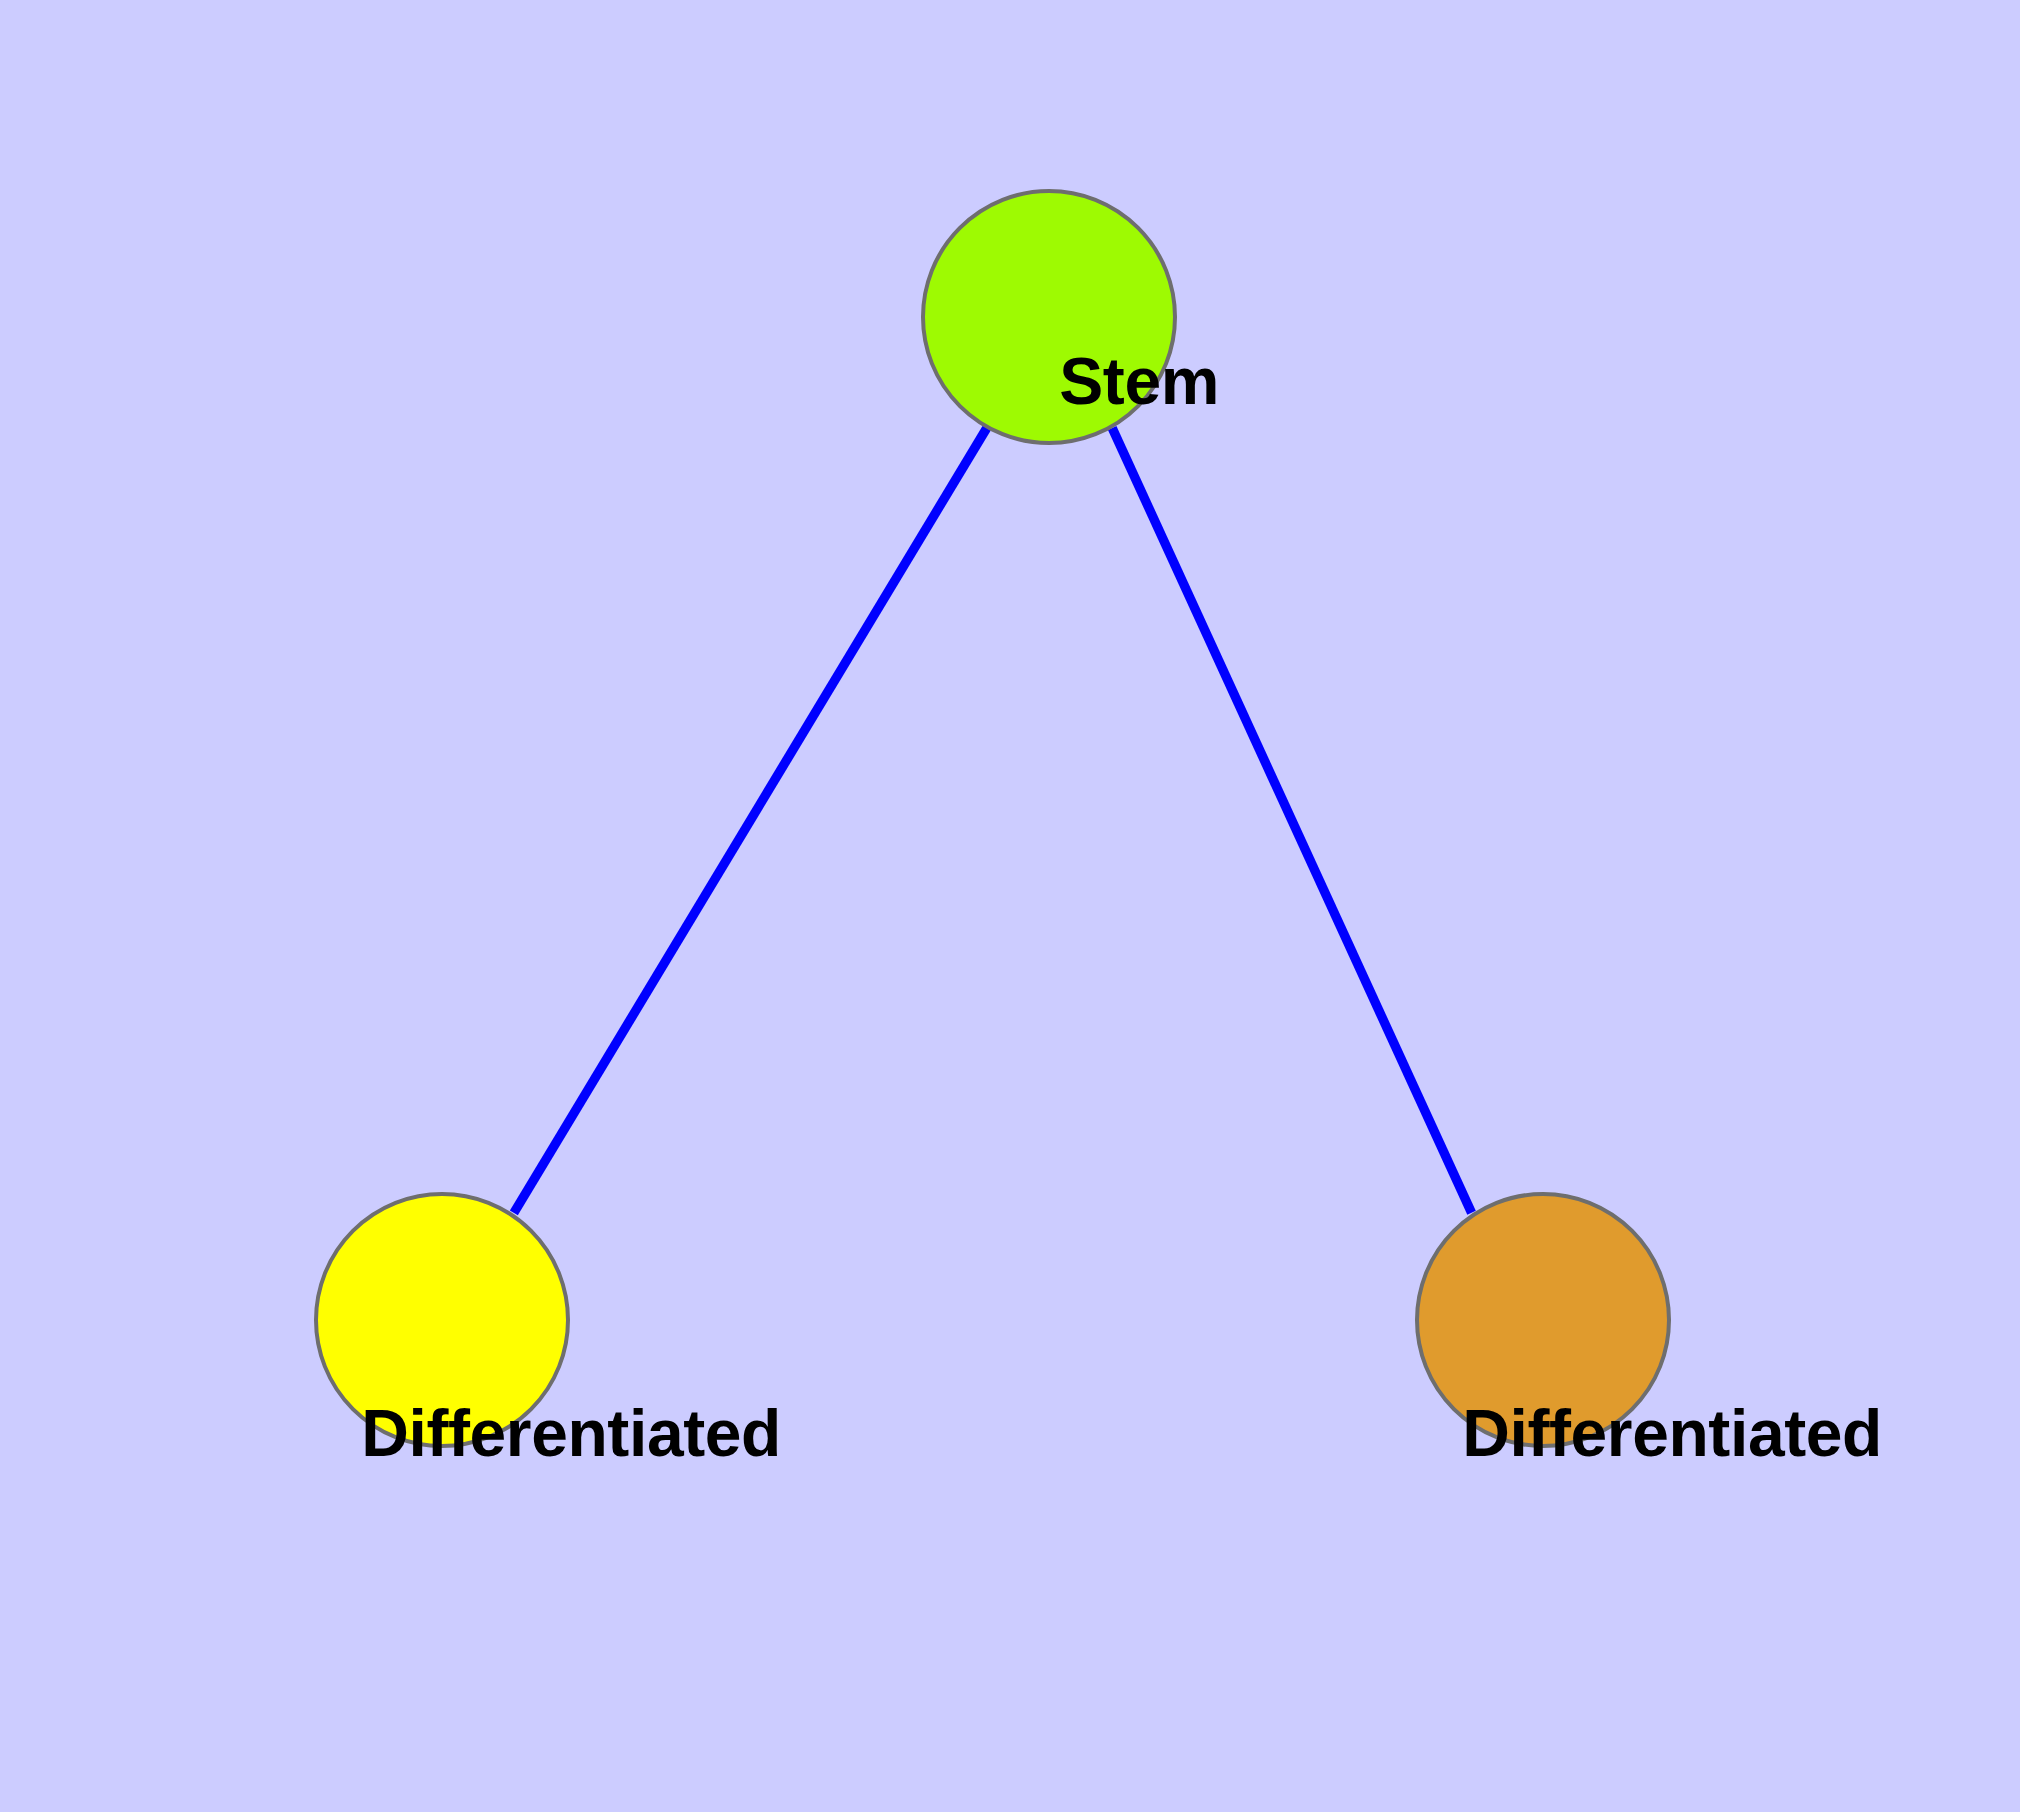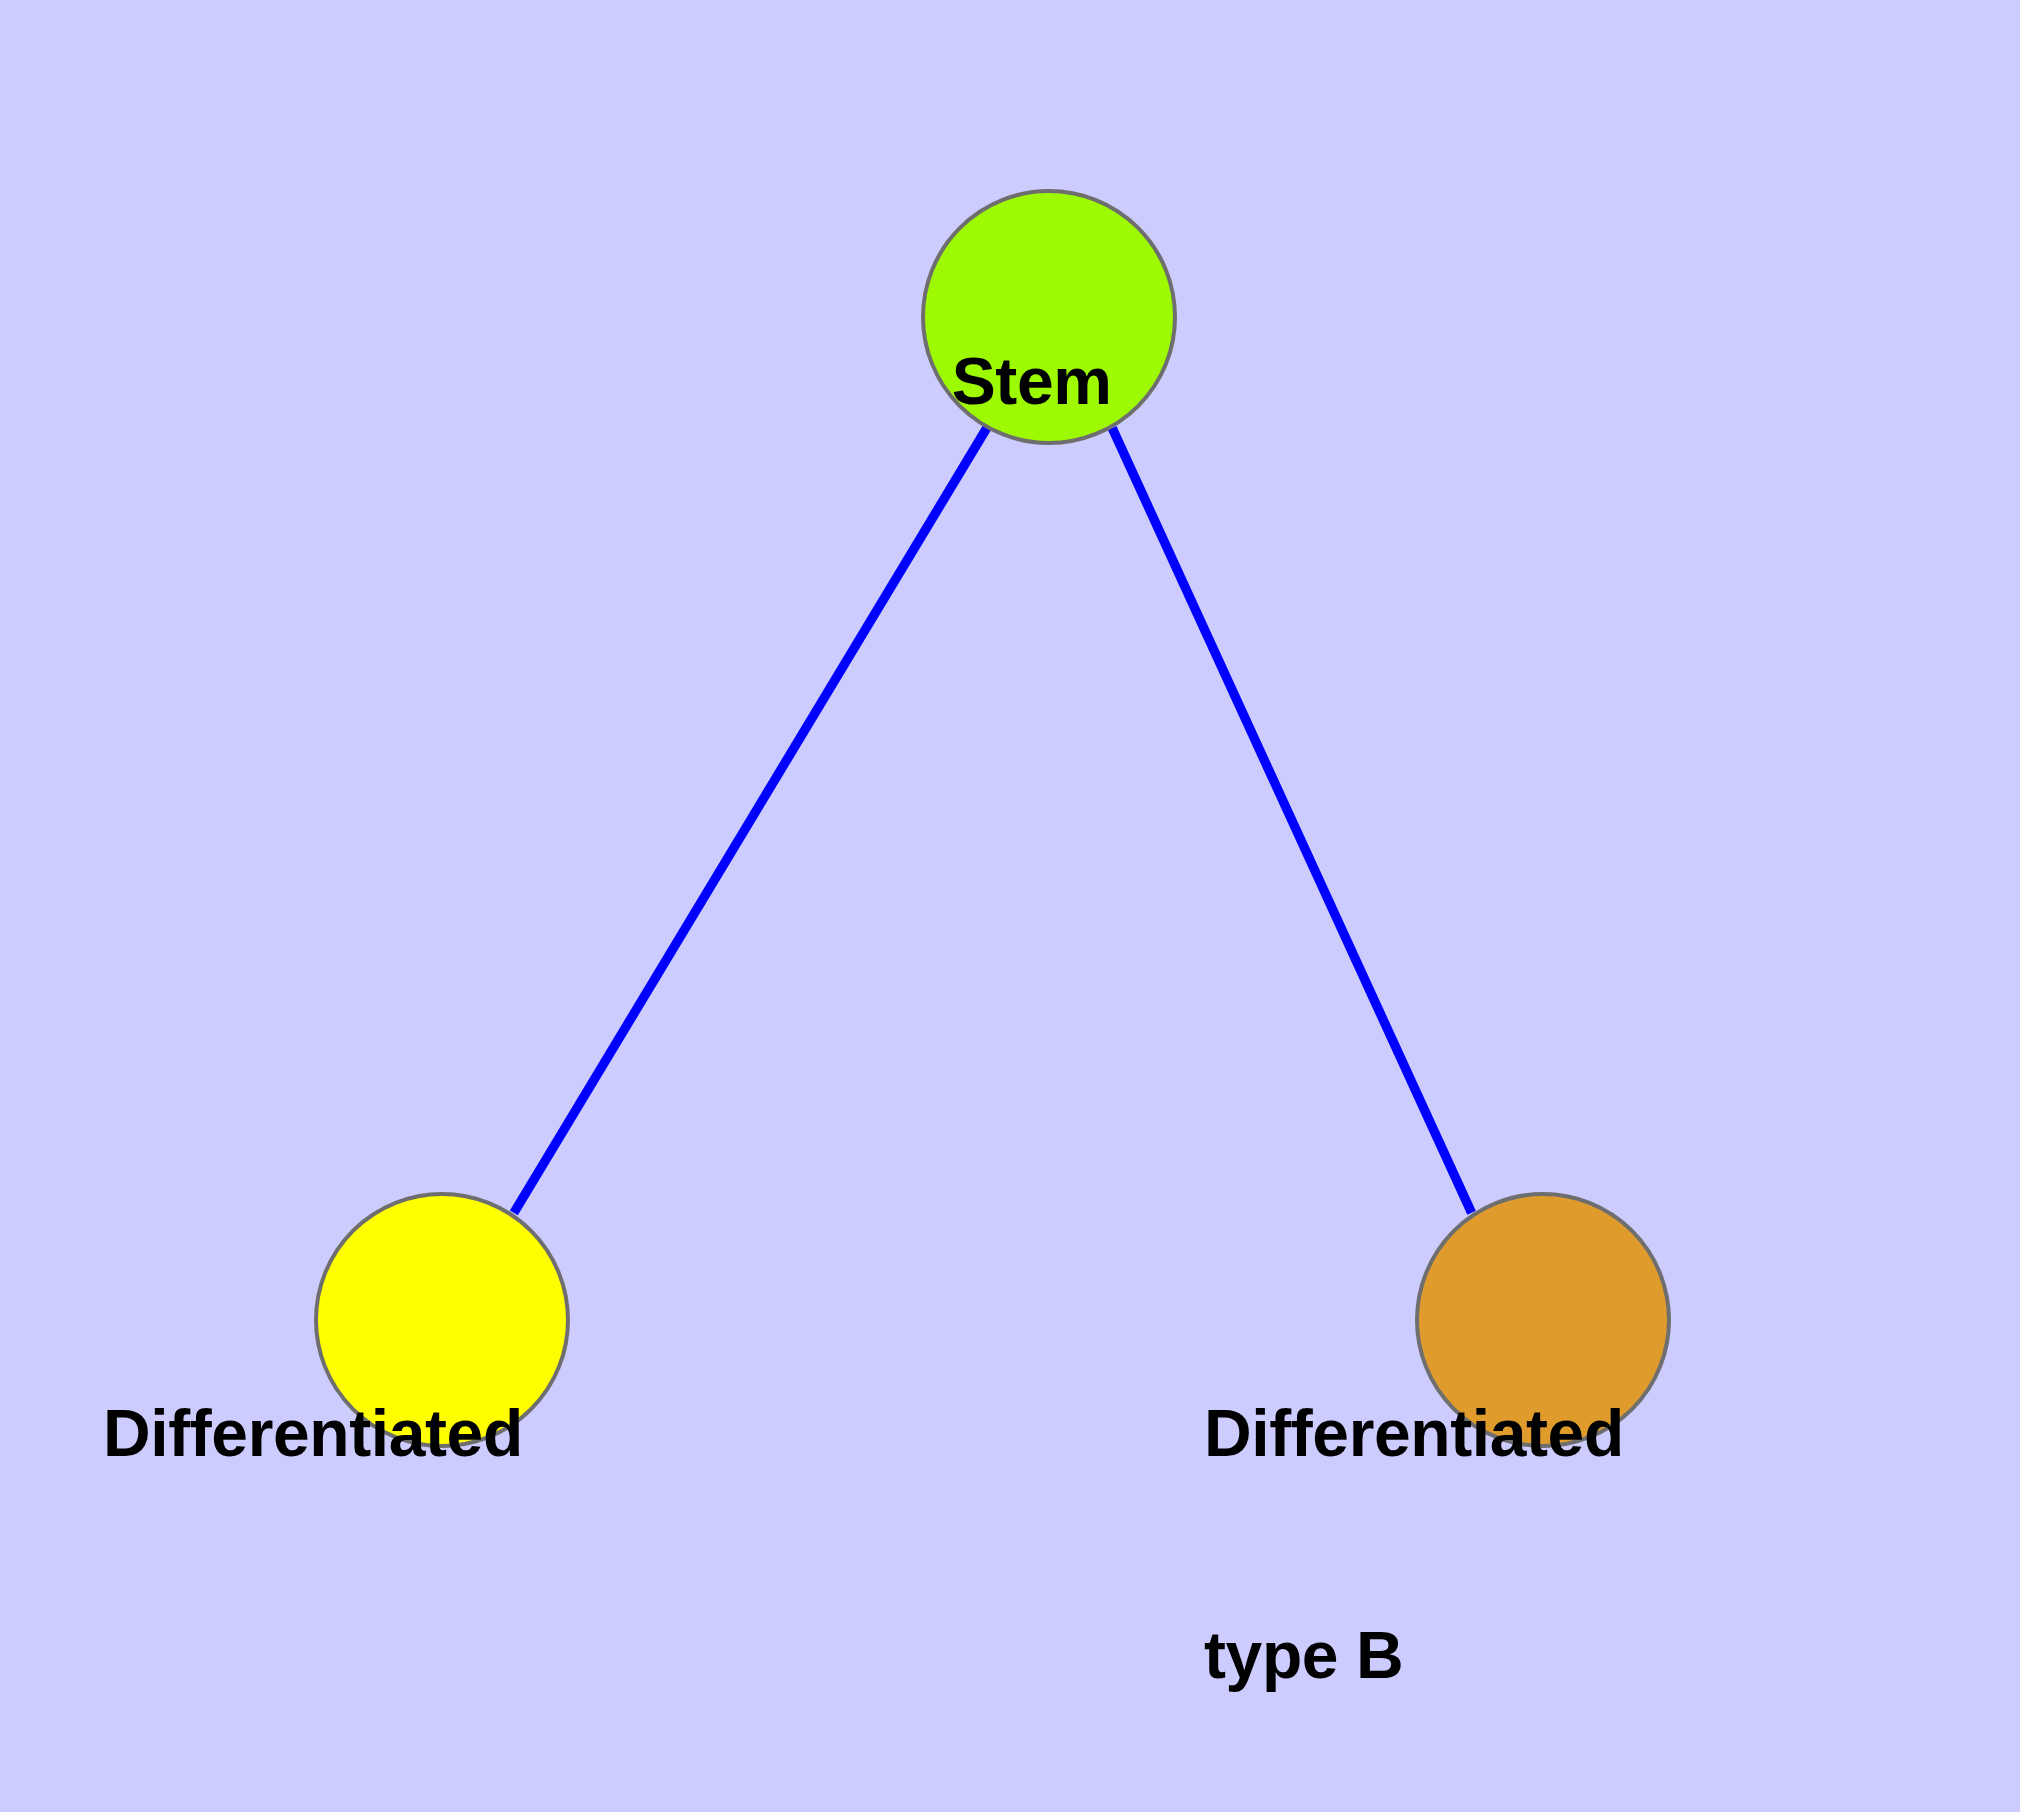--- a/index.html
+++ b/index.html
@@ -27,21 +27,21 @@
     height: 1812px;
   }
   .graph-node {
     position: absolute;
     border-radius: 50%;
     box-sizing: border-box;
   }
   .node-label {
     position: absolute;
     white-space: pre;
-    text-align: left;
+    text-align: right;
     color: #000000;
     font-family: "Liberation Sans", sans-serif;
     font-weight: bold;
     line-height: 1.12;
     letter-spacing: -0.4px;
     pointer-events: none;
   }
   #node-stem {
     left: 921px;
     top: 189px;
@@ -104,17 +104,16 @@
   <div id="label-stem" class="node-label">
     <span>Stem</span>
   </div>
 
   <div id="label-diff-a" class="node-label">
     <div>Differentiated</div>
   </div>
 
   <div id="label-diff-b" class="node-label">
     <div>Differentiated</div>
-    <div>type B</div>
   </div>
 
 </div>
 
 
 </body></html>

